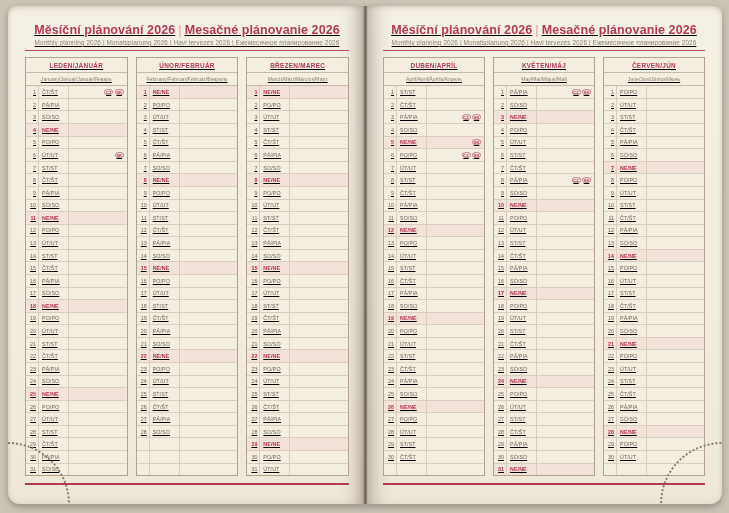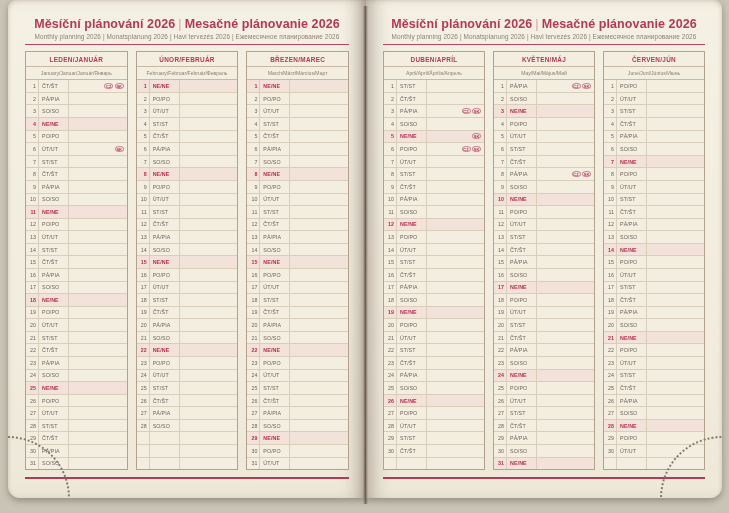--- a/index.html
+++ b/index.html
@@ -4,23 +4,24 @@
 <style>
   html,body{margin:0;padding:0;}
   body{
     width:729px;height:513px;
     background:#c9c4b6;
     font-family:"Liberation Sans","DejaVu Sans",sans-serif;
     overflow:hidden;
   }
   .spread{position:relative;width:729px;height:513px;}
   .page{
-    position:absolute;top:0;height:498px;
+    position:absolute;top:6px;height:498px;
     background:linear-gradient(180deg,#f4f0e3 0%,#f2edde 60%,#eee8d9 100%);
     box-sizing:border-box;
+    text-decoration:underline;
   }
   .page.left{
     left:8px;width:358px;
     border-radius:8px 0 0 12px;
     box-shadow:inset -16px 0 20px -12px rgba(80,60,50,.55), inset 2px 2px 4px -2px rgba(120,100,80,.3), 0 3px 6px rgba(60,50,40,.35);
   }
   .page.right{
     left:366px;width:356px;
     border-radius:0 8px 12px 0;
     box-shadow:inset 16px 0 20px -12px rgba(80,60,50,.45), inset -2px 2px 4px -2px rgba(120,100,80,.3), 0 3px 6px rgba(60,50,40,.35);

